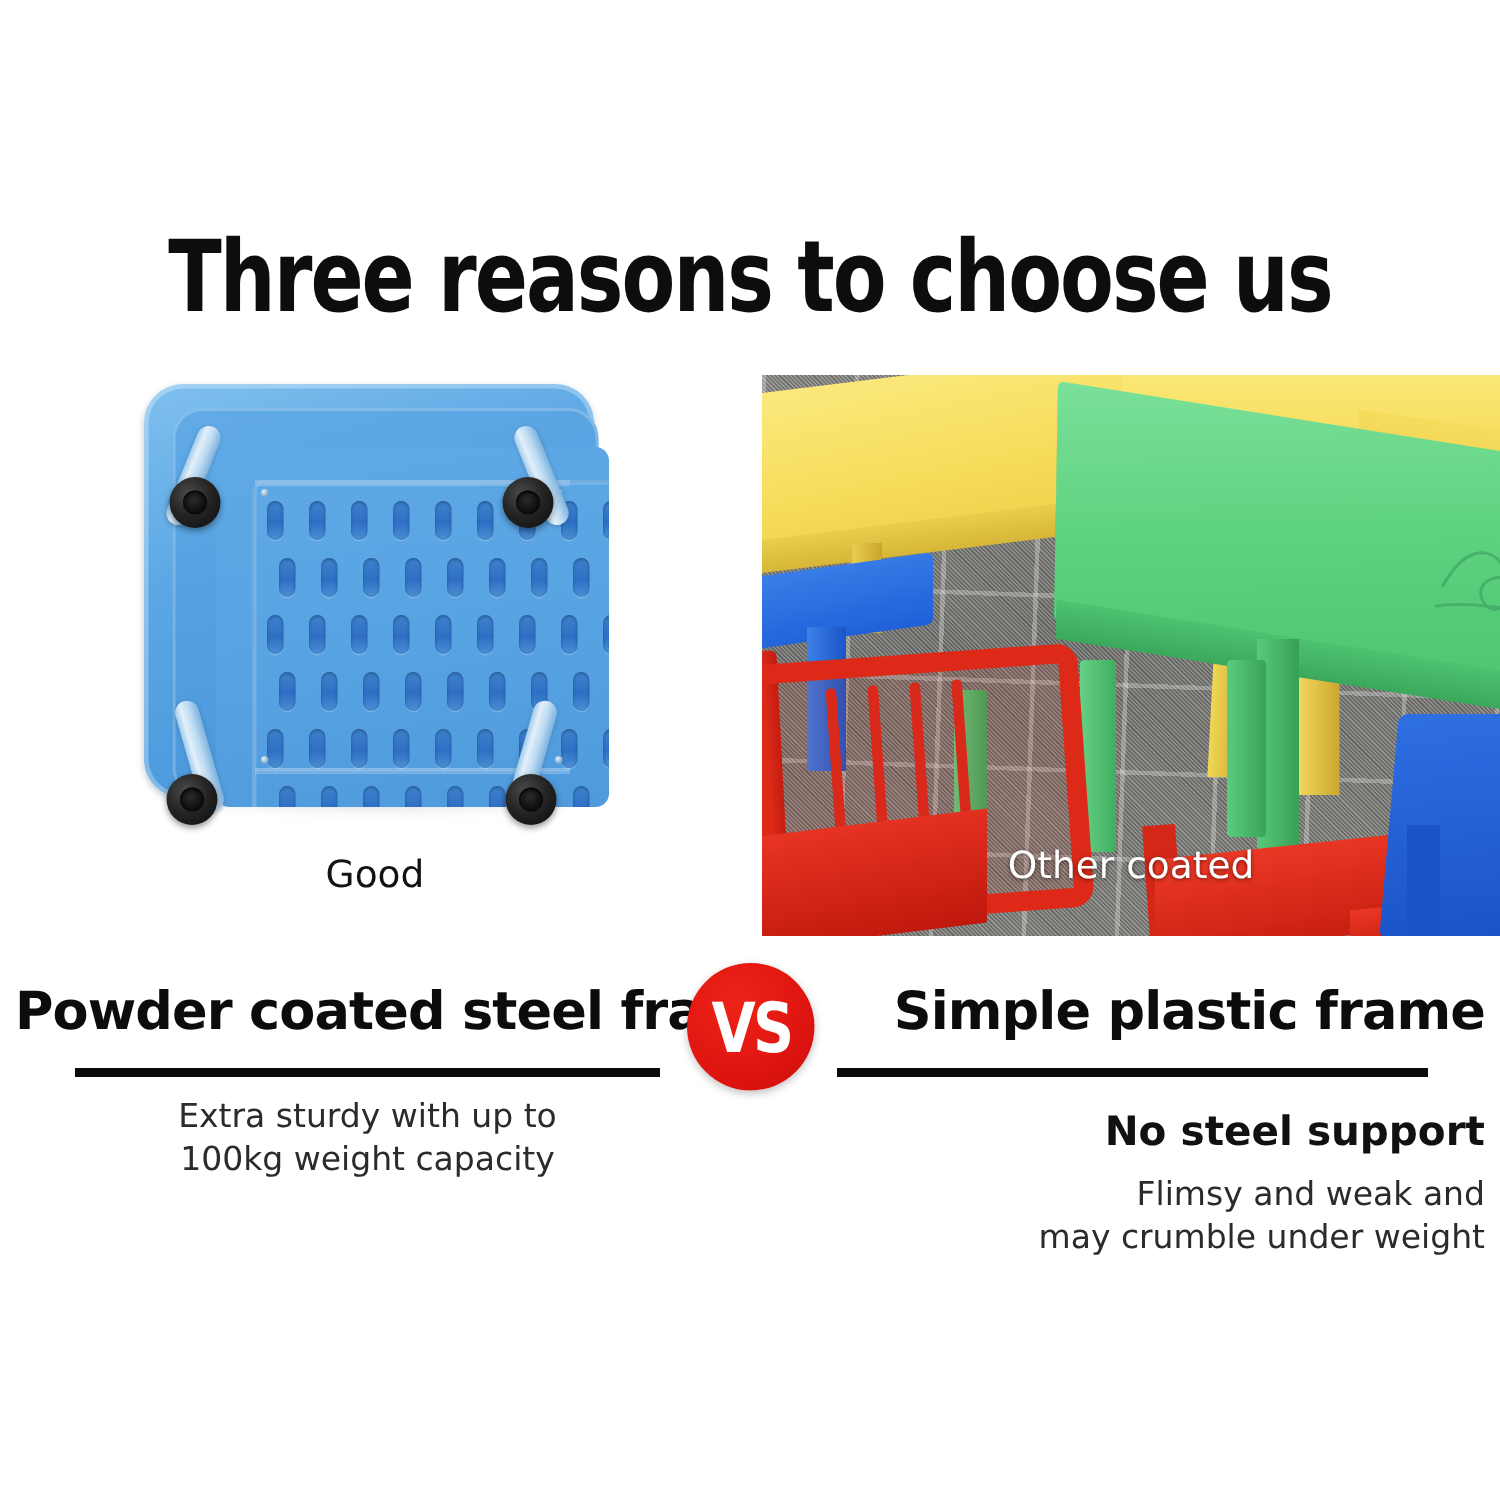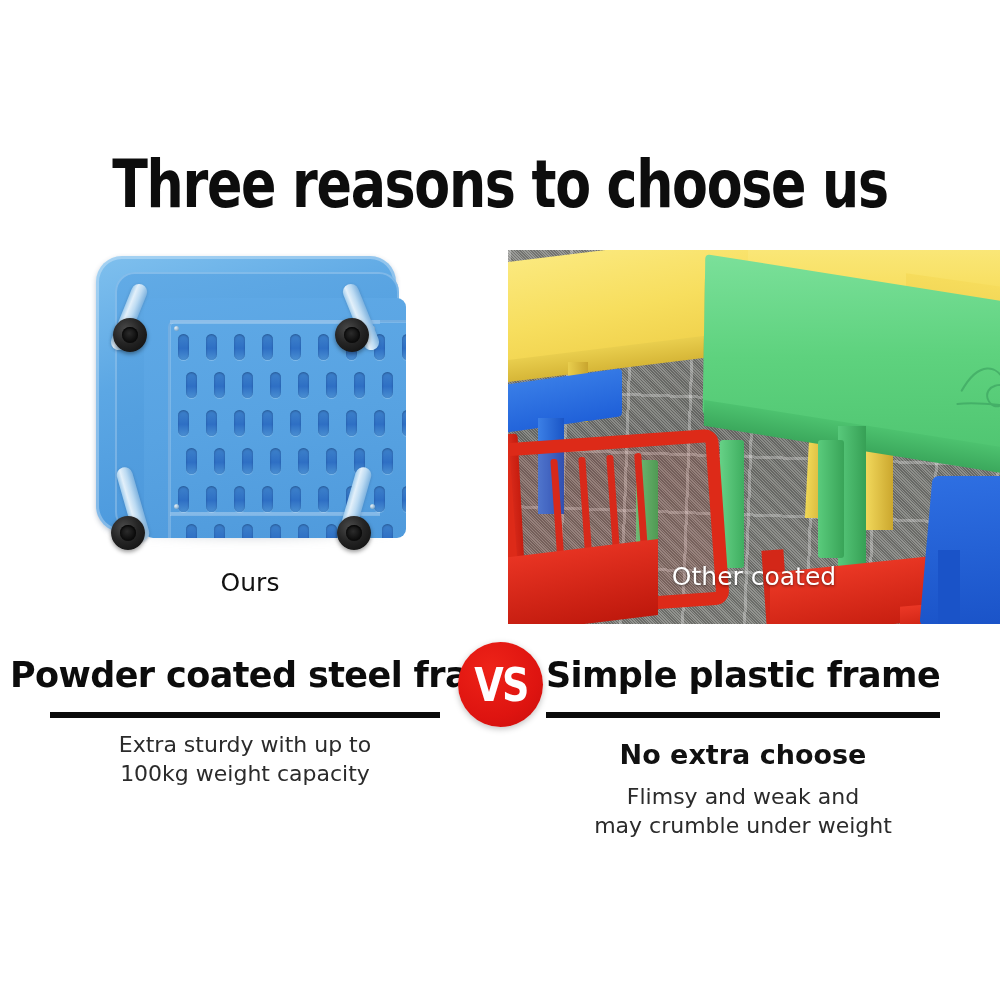--- a/index.html
+++ b/index.html
@@ -215,21 +215,21 @@
     color:#fff;font-weight:700;font-size:46px;letter-spacing:-2px;
     font-family:"DejaVu Sans Condensed","Liberation Sans Narrow","Liberation Sans",sans-serif;
     transform:scaleX(.92);
     line-height:1;
   }
 
   
   .cols{position:absolute;left:0;top:655px;width:1000px;height:230px;}
   .col{position:absolute;top:0;width:470px;text-align:center;}
   .col-left{left:10px;}
-  .col-right{left:508px;}
+  .col-right{left:520px;text-align:right;}
   .col h2{
     margin:0;font-size:35px;font-weight:700;color:#0c0c0c;letter-spacing:-.6px;
     font-family:"DejaVu Sans","Liberation Sans",sans-serif;
     white-space:nowrap;
   }
   .rule{
     margin:17px auto 0;height:6px;background:#0b0b0b;
   }
   .col-left .rule{width:390px;}
   .col-right .rule{width:394px;}
@@ -325,21 +325,21 @@
       <div class="leg" style="left:36px;top:34px;width:16px;height:70px;transform:rotate(22deg);"></div>
       <div class="leg" style="left:268px;top:34px;width:16px;height:70px;transform:rotate(-22deg);"></div>
       <div class="leg" style="left:40px;top:218px;width:16px;height:76px;transform:rotate(-16deg);"></div>
       <div class="leg" style="left:262px;top:218px;width:16px;height:76px;transform:rotate(16deg);"></div>
 
       <div class="foot" style="left:28px;top:70px;"></div>
       <div class="foot" style="left:250px;top:70px;"></div>
       <div class="foot" style="left:26px;top:268px;"></div>
       <div class="foot" style="left:252px;top:268px;"></div>
 
-      <div class="ours-label">Ours</div>
+      <div class="ours-label">Good</div>
     </div>
 
     <div class="photo">
       <div class="pavement"></div>
 
       <div class="ph y-top"></div>
       <div class="ph y-edge"></div>
       <div class="ph y-leg1"></div>
       <div class="ph y-leg2"></div>
 
@@ -400,21 +400,21 @@
       <div class="rule"></div>
       <div class="body">
         <div>Extra sturdy with up to</div>
         <div>100kg weight capacity</div>
       </div>
     </div>
 
     <div class="col col-right">
       <h2>Simple plastic frame</h2>
       <div class="rule"></div>
-      <div class="sub">No extra choose</div>
+      <div class="sub">No steel support</div>
       <div class="body">
         <div>Flimsy and weak and</div>
         <div>may crumble under weight</div>
       </div>
     </div>
 
   </div>
 </div>
 
 </body></html>

